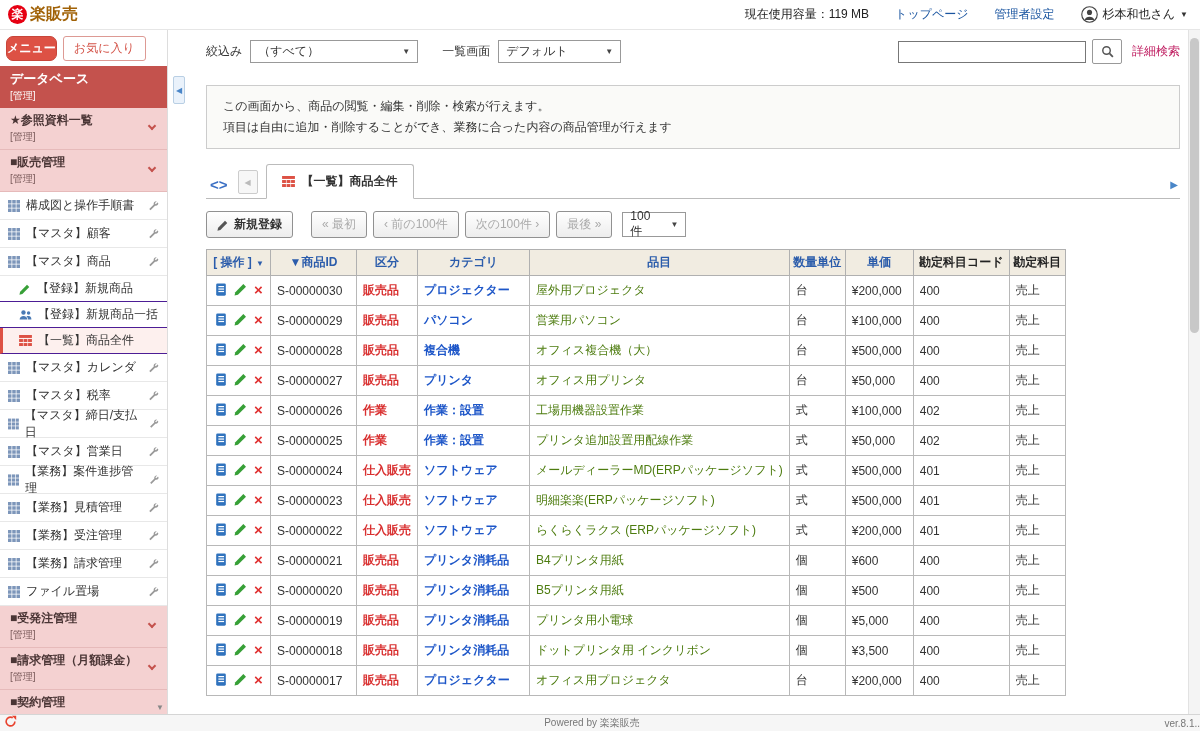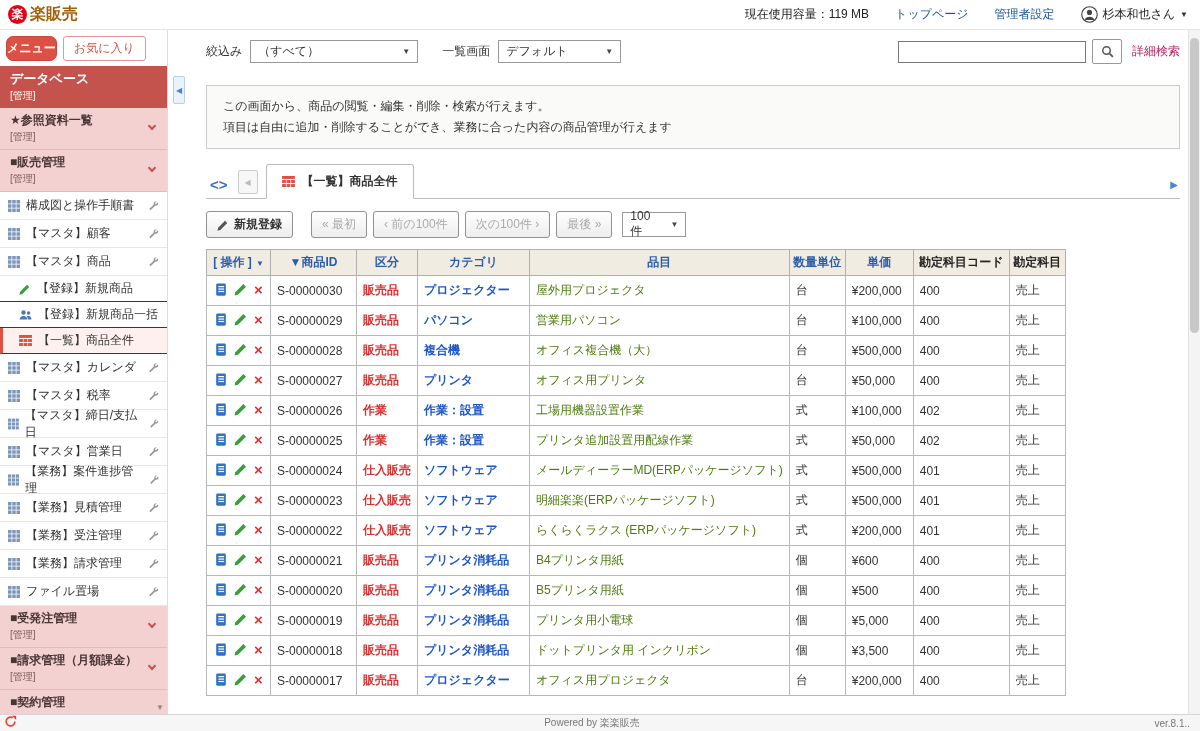--- a/index.html
+++ b/index.html
@@ -16,21 +16,21 @@
   .usage { color:#222; }
   .toplink { color:#1a55a0; cursor:pointer; }
   .usermenu { display:flex; align-items:center; gap:5px; color:#222; }
   .usermenu .caret { font-size:8px; color:#333; }
 
   
   .body-row { flex:1 1 auto; min-height:0; display:flex; position:relative; }
   .footer { flex:0 0 17px; background:#f6f6f6; border-top:1px solid #d5d5d5; display:flex; align-items:center; font-size:10px; color:#777; position:relative; }
   .footer-refresh { position:absolute; left:4px; bottom:1px; }
   .footer-powered { position:absolute; left:0; right:16px; text-align:center; }
-  .footer-version { margin-left:auto; padding-right:10px; position:relative; }
+  .footer-version { margin-left:auto; padding-right:0; position:relative; }
 
   
   .sidebar { flex:0 0 168px; width:168px; border-right:1px solid #ddd; overflow:hidden; position:relative; background:#fff; }
   .sb-tabs { display:flex; gap:6px; padding:6px 6px 5px 6px; }
   .sb-tab-menu { background:#dd5144; color:#fff; font-weight:bold; font-size:12px; padding:3px 0; border-radius:7px; border:1px solid #c8453a; cursor:pointer; }
   .sb-tab-fav { background:#fff; color:#d4554a; border:1px solid #dd9a94; font-size:12px; padding:3px 10px; border-radius:3px; cursor:pointer; }
   .sb-header { background:#c4524d; color:#fff; padding:4px 10px 5px 10px; }
   .sb-header .sb-label { font-size:13px; font-weight:bold; }
   .sb-header .sb-sub { font-size:10px; margin-top:1px; }
   .sb-group { background:#f4d1d1; padding:4px 10px 5px 10px; border-bottom:1px solid #e6baba; position:relative; cursor:pointer; }

